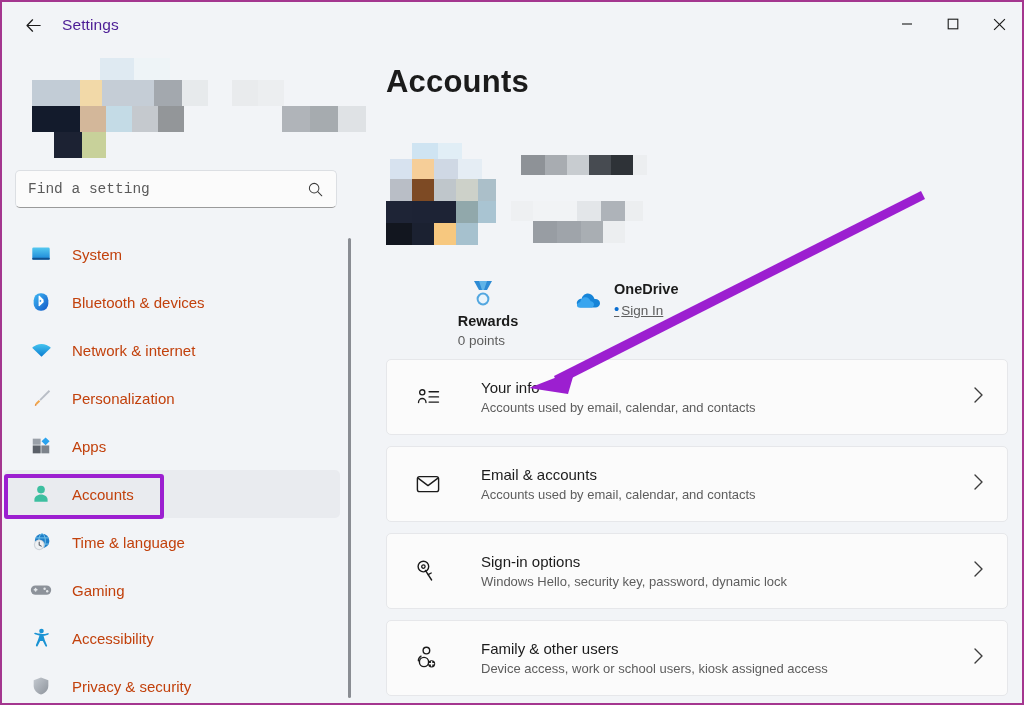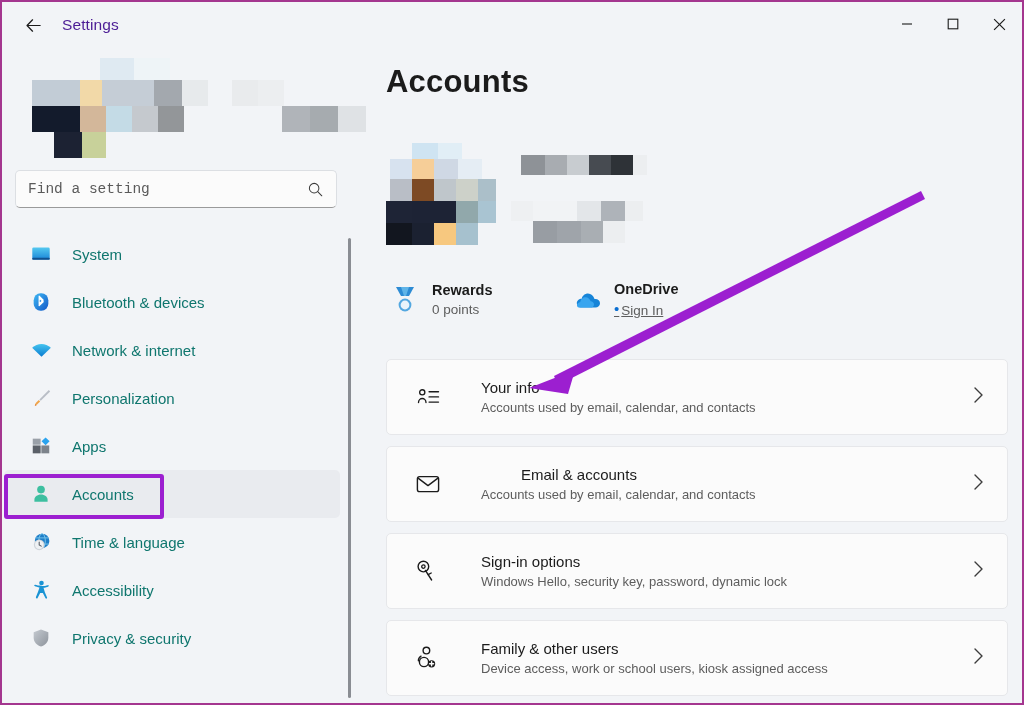--- a/index.html
+++ b/index.html
@@ -127,21 +127,21 @@
   }
   .nav-icon {
     width: 26px; height: 26px;
     margin-left: 24px;
     display: flex; align-items: center; justify-content: center;
     flex: none;
   }
   .nav-label {
     margin-left: 18px;
     font-size: 15px;
-    color: #0f766e;
+    color: #c2410c;
   }
 
   
   #sb-track {
     position: absolute;
     top: 190px; left: 346px;
     width: 4px; height: 460px;
     background: transparent;
   }
   #sb-thumb {
@@ -410,20 +410,32 @@
             <path d="M5.6 7.2h14M5.6 13.6h14" stroke="#77c3ea" stroke-width="1" fill="none"></path>
             <ellipse cx="12.6" cy="10.4" rx="3.4" ry="7.6" fill="none" stroke="#77c3ea" stroke-width="1"></ellipse>
             <circle cx="9.6" cy="14.4" r="5.6" fill="#cfd4da"></circle>
             <circle cx="9.6" cy="14.4" r="4.4" fill="#eef1f4"></circle>
             <path d="M9.6 11.4v3.1l2.1 1.3" stroke="#555c64" stroke-width="1.1" fill="none" stroke-linecap="round"></path>
           </svg>
         </span>
         <span class="nav-label">Time &amp; language</span>
       </div>
 
+      <div class="nav-item">
+        <span class="nav-icon">
+          <svg width="24" height="24" viewBox="0 0 24 24">
+            <rect x="1.8" y="7.4" width="20.4" height="9.4" rx="4.7" fill="#8d929a"></rect>
+            <rect x="4.6" y="11" width="4" height="1.5" rx=".7" fill="#e4e7ea"></rect>
+            <rect x="5.85" y="9.75" width="1.5" height="4" rx=".7" fill="#e4e7ea"></rect>
+            <circle cx="15.6" cy="10.8" r="1.2" fill="#e4e7ea"></circle>
+            <circle cx="18.2" cy="13.2" r="1.2" fill="#e4e7ea"></circle>
+          </svg>
+        </span>
+        <span class="nav-label">Gaming</span>
+      </div>
 
       <div class="nav-item">
         <span class="nav-icon">
           <svg width="23" height="23" viewBox="0 0 24 24">
             <circle cx="12" cy="4.2" r="2.4" fill="#1a93d4"></circle>
             <path d="M12 7.4c2.6 0 5.1-.5 6.6-1 .8-.2 1.4.9.6 1.4-1.3.7-3.2 1.2-5.1 1.4l1.4 4.6 2.3 5.6c.4 1-1.1 1.7-1.6.7l-2.8-5.6h-2.8L7.8 20c-.5 1-2-.3-1.6-1.3l2.3-5.6 1.4-4.3C8 8.6 6.1 8.1 4.8 7.4c-.8-.5-.2-1.6.6-1.4 1.5.5 4 1 6.6 1z" fill="#1a93d4"></path>
           </svg>
         </span>
         <span class="nav-label">Accessibility</span>
       </div>
@@ -492,21 +504,21 @@
         <div class="pxblock" style="left:114px;top:0;width:18px;height:20px;background:#eceef0;"></div>
         <div class="pxblock" style="left:22px;top:20px;width:24px;height:22px;background:#989da3;"></div>
         <div class="pxblock" style="left:46px;top:20px;width:24px;height:22px;background:#9fa4aa;"></div>
         <div class="pxblock" style="left:70px;top:20px;width:22px;height:22px;background:#a9aeb3;"></div>
         <div class="pxblock" style="left:92px;top:20px;width:22px;height:22px;background:#eceef0;"></div>
       </div>
     </div>
 
     <div id="links-row">
 
-      <div class="link-tile" style="width:190px;">
+      <div class="link-tile" style="width:190px;flex-direction:column;">
         <span class="lt-icon">
           <svg width="26" height="30" viewBox="0 0 26 30">
             <path d="M4 2h18l-5 9H9L4 2z" fill="#2d8bd4"></path>
             <path d="M9 2h8l-3 9h-2L9 2z" fill="#5fb4e8"></path>
             <circle cx="13" cy="20" r="6.4" fill="#53a7e0"></circle>
             <circle cx="13" cy="20" r="4.4" fill="#eaf4fb"></circle>
           </svg>
         </span>
         <span class="lt-text">
           <span class="lt-title">Rewards</span>
@@ -555,21 +567,21 @@
     </div>
 
     <div class="card">
       <span class="card-icon">
         <svg width="26" height="26" viewBox="0 0 26 26" fill="none">
           <rect x="2.4" y="5.6" width="21.2" height="15" rx="2.2" stroke="#1b1b1b" stroke-width="1.4"></rect>
           <path d="M3.4 7.4l9.6 7.2 9.6-7.2" stroke="#1b1b1b" stroke-width="1.4" stroke-linecap="round" stroke-linejoin="round"></path>
         </svg>
       </span>
       <span class="card-text">
-        <span class="card-title" style="display:block;margin-left:40px;">Email &amp; accounts</span>
+        <span class="card-title" style="display:block;">Email &amp; accounts</span>
         <span class="card-sub" style="display:block;">Accounts used by email, calendar, and contacts</span>
       </span>
       <span class="card-chev">
         <svg width="13" height="20" viewBox="0 0 13 20" fill="none">
           <path d="M3 3l7 7-7 7" stroke="currentColor" stroke-width="1.4" stroke-linecap="round" stroke-linejoin="round"></path>
         </svg>
       </span>
     </div>
 
     <div class="card">

